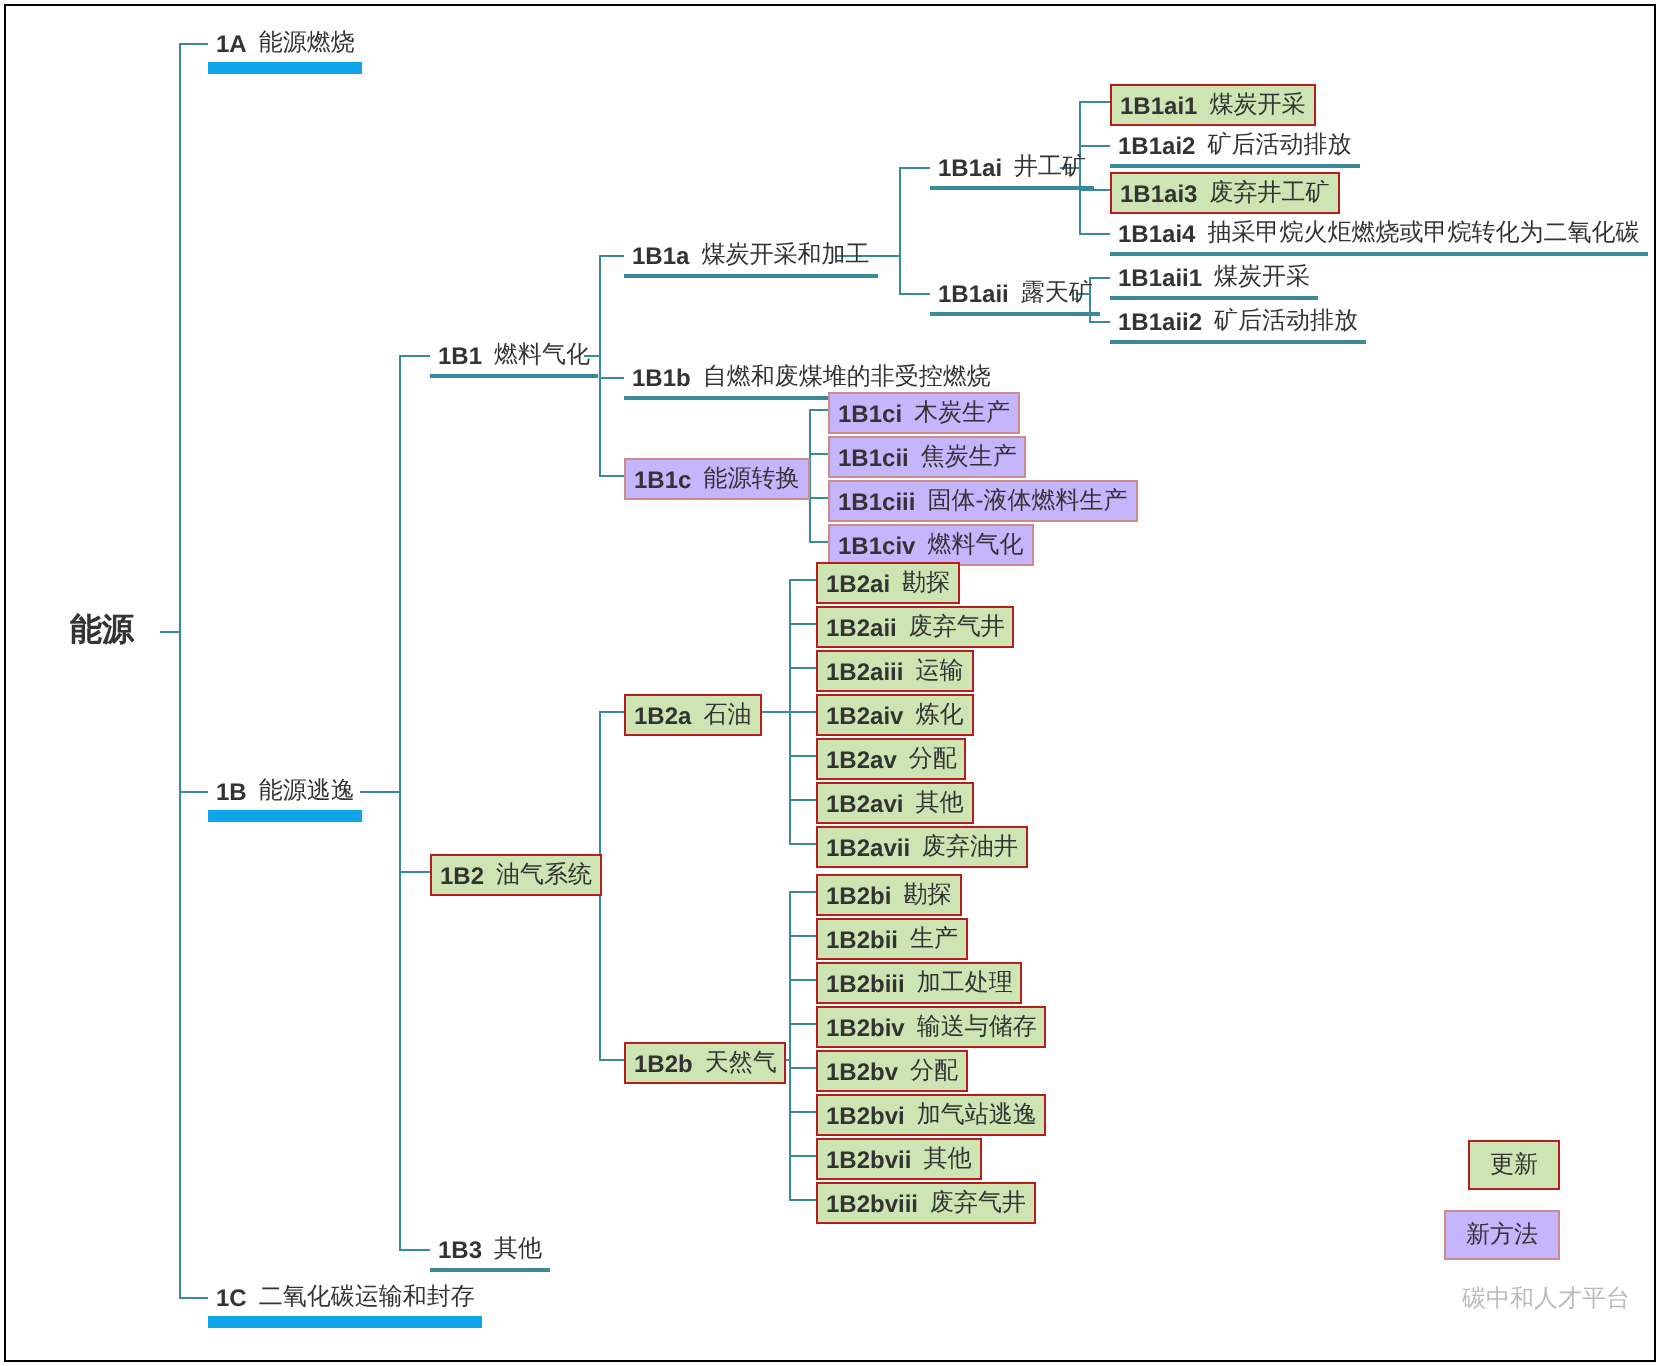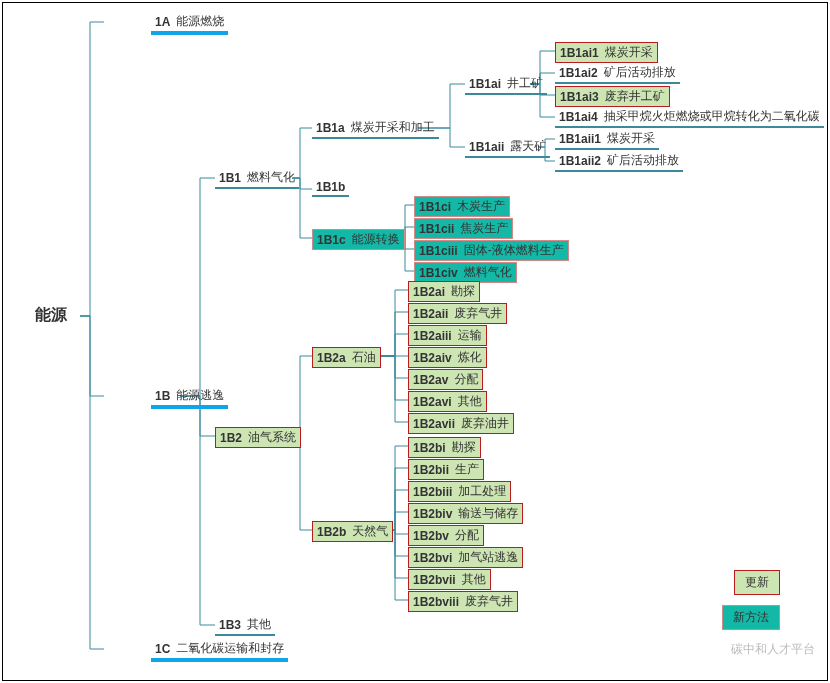--- a/index.html
+++ b/index.html
@@ -16,37 +16,36 @@
   .node {
     position: absolute;
     white-space: nowrap;
     display: flex;
     align-items: center;
     gap: 6px;
     padding: 1px 4px;
     border-bottom: 2px solid #3b8a9c;
   }
   .node.top {
-    border-bottom: 4px solid #0ea5e9;
-    margin-left: 47px;
+    border-bottom: 6px solid #0ea5e9;
   }
   .node .code { font-weight: bold; }
   .node .label { }
   .root {
     position: absolute;
     font-size: 16px;
     font-weight: bold;
     border-bottom: none;
   }
   .box {
     background: #cde4b3;  
     border: 1px solid #b91c1c;
   }
   .box.pink {
-    background: #14b8a6;
+    background: #c4b5fd;
     border: 1px solid #cf8a8a;
   }
   .legend {
     position: absolute;
     padding: 3px 10px;
   }
   .watermark {
     position: absolute;
     color: #777;
     font-size: 12px;
@@ -154,20 +153,21 @@
     <span class="code">1B3</span>
     <span class="label">其他</span>
   </div>
 
 <div class="node" style="left:312px;top:118px">
     <span class="code">1B1a</span>
     <span class="label">煤炭开采和加工</span>
   </div>
 <div class="node" style="left:312px;top:179px">
     <span class="code">1B1b</span>
+    <span class="label">自燃和废煤堆的非受控燃烧</span>
   </div>
 <div class="node box pink" style="left:312px;top:229px">
     <span class="code">1B1c</span>
     <span class="label">能源转换</span>
   </div>
 
 <div class="node" style="left:465px;top:74px">
     <span class="code">1B1ai</span>
     <span class="label">井工矿</span>
   </div>

